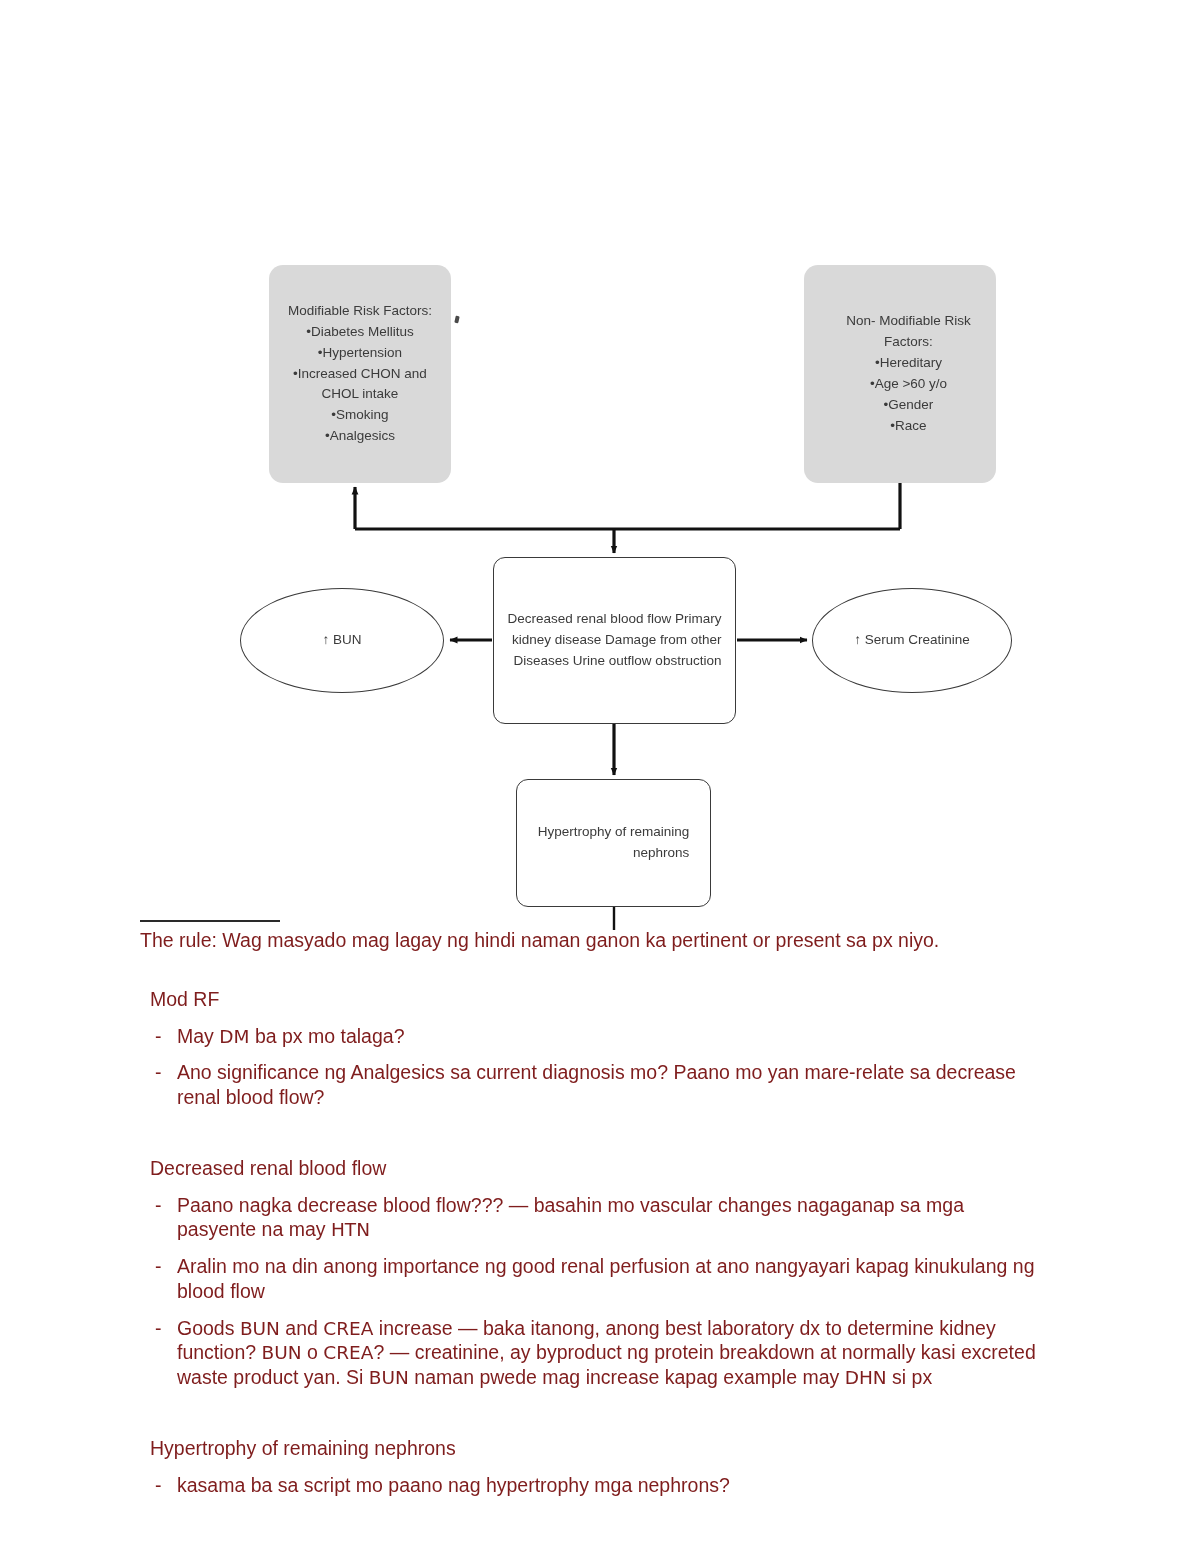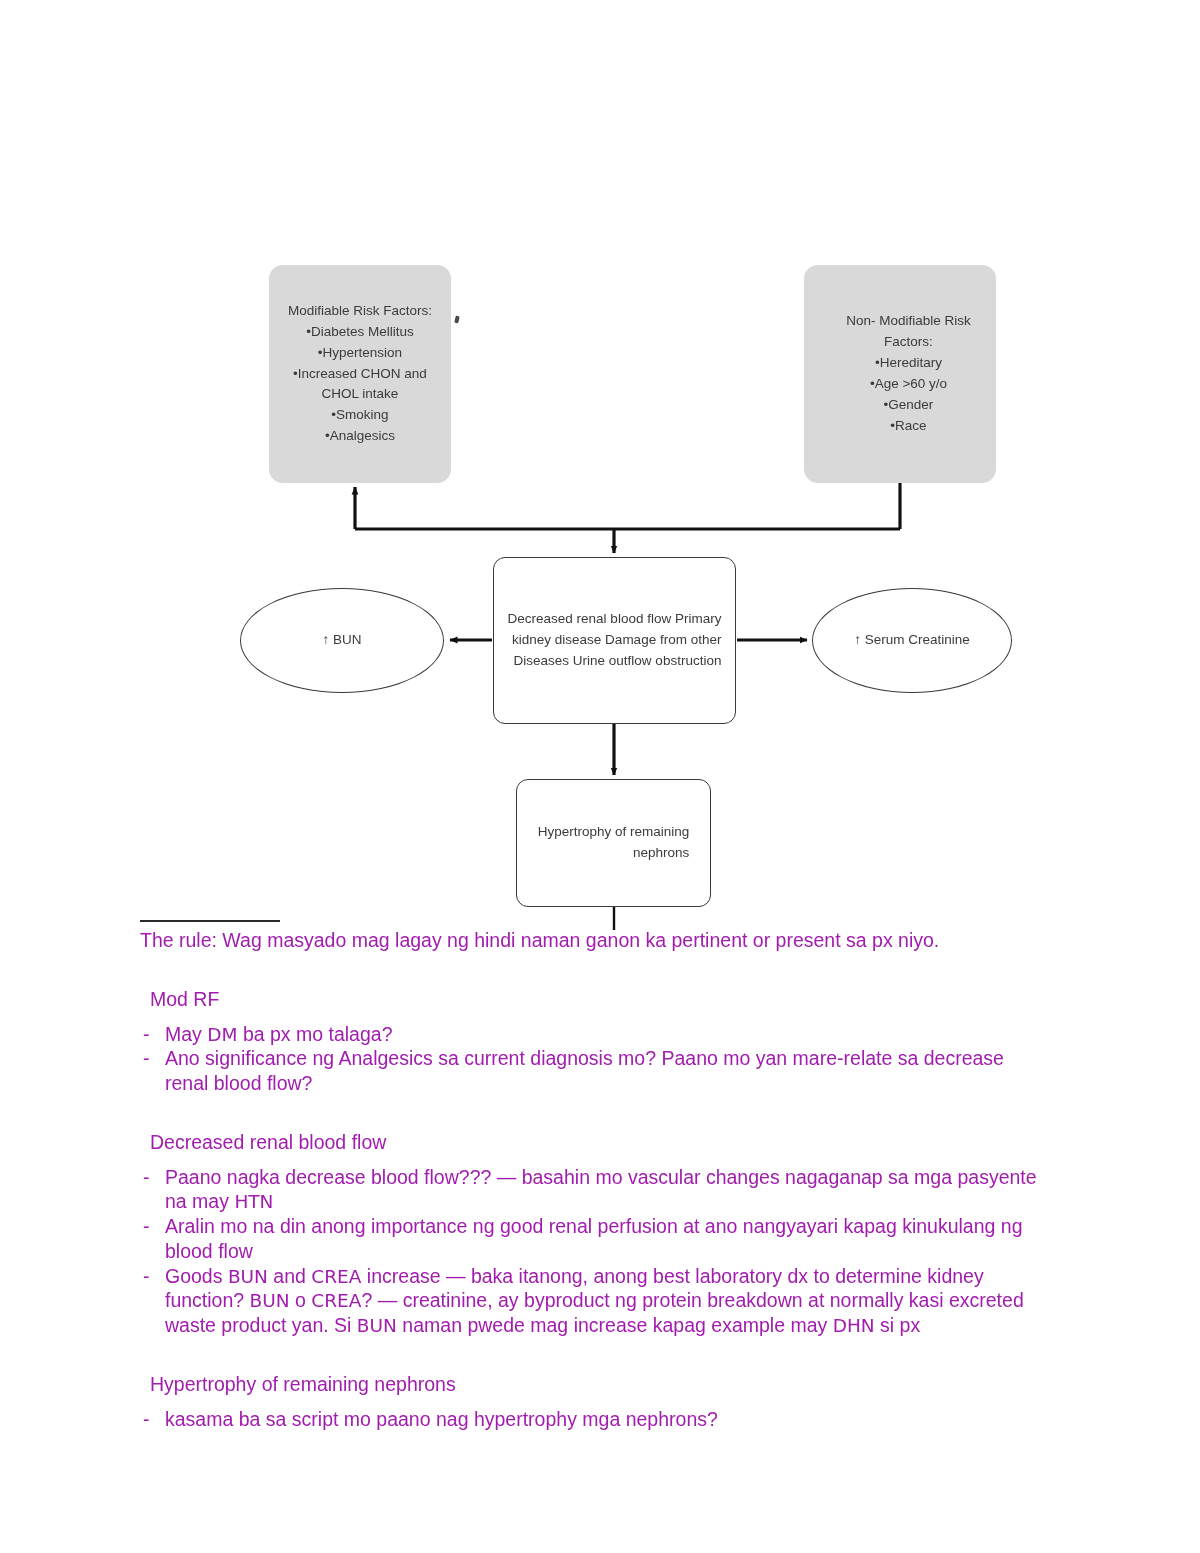--- a/index.html
+++ b/index.html
@@ -119,21 +119,21 @@
   }
 
   
   #notes {
     position: absolute;
     left: 140px;
     top: 920px;
     width: 910px;
     font-size: 19.5px;
     line-height: 1.27;
-    color: #a21caf;
+    color: #7f1d1d;
   }
   .hr-short {
     width: 140px;
     height: 0;
     border-top: 2px solid #2a2a2a;
     margin: 0 0 6px 0;
   }
   .para {
     margin: 0;
   }
@@ -144,21 +144,21 @@
     margin: 10px;
   }
   ul.dash-list {
     list-style: none;
     margin: 0;
     padding: 0;
   }
   ul.dash-list > li {
     position: relative;
     padding-left: 25px;
-    margin: 0;
+    margin: 12px;
   }
   ul.dash-list > li::before {
     content: "-";
     position: absolute;
     left: 3px;
     top: 0;
   }
   .acr {
     font-family: "DejaVu Sans", sans-serif;
     font-size: 18.5px;

